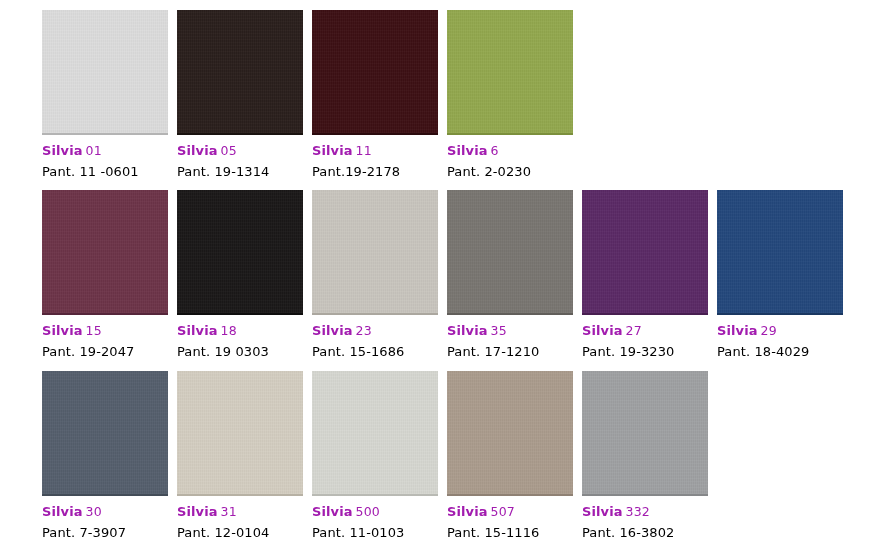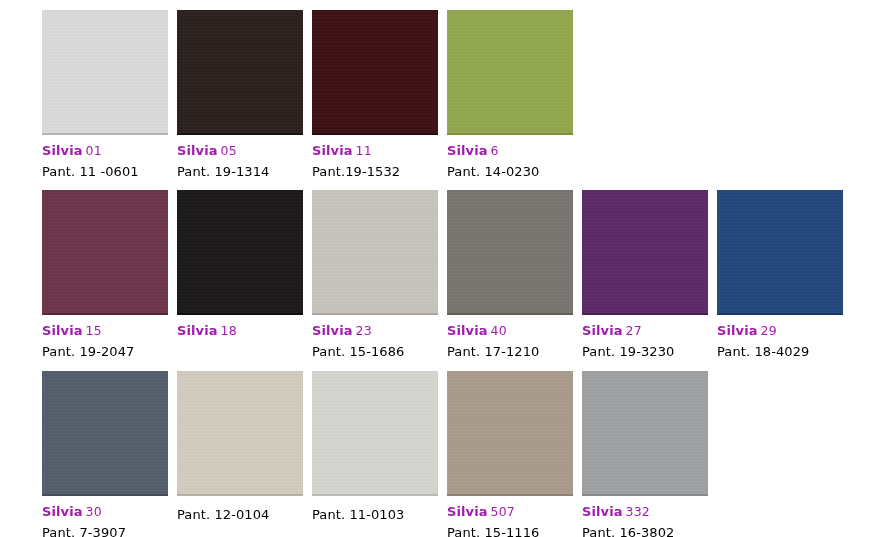--- a/index.html
+++ b/index.html
@@ -106,62 +106,63 @@
       <div class="swatch-caption">
         <div class="caption-line-1"><span class="brand">Silvia</span><span class="code">05</span></div>
         <div class="caption-line-2">Pant. 19-1314</div>
       </div>
     </div>
     <div class="swatch-cell">
       <div class="swatch-chip" style="background: rgb(61, 16, 20);"></div>
       <div class="swatch-rule" style="background: rgb(43, 10, 13);"></div>
       <div class="swatch-caption">
         <div class="caption-line-1"><span class="brand">Silvia</span><span class="code">11</span></div>
-        <div class="caption-line-2">Pant.19-1532</div>
+        <div class="caption-line-2">Pant.19-2178</div>
       </div>
     </div>
     <div class="swatch-cell">
       <div class="swatch-chip" style="background: rgb(147, 168, 78);"></div>
       <div class="swatch-rule" style="background: rgb(123, 143, 60);"></div>
       <div class="swatch-caption">
         <div class="caption-line-1"><span class="brand">Silvia</span><span class="code">6</span></div>
-        <div class="caption-line-2">Pant. 14-0230</div>
+        <div class="caption-line-2">Pant. 2-0230</div>
       </div>
     </div>
   </div>
 
   <div class="swatch-row row-2">
     <div class="swatch-cell">
       <div class="swatch-chip" style="background: rgb(109, 52, 73);"></div>
       <div class="swatch-rule" style="background: rgb(85, 37, 58);"></div>
       <div class="swatch-caption">
         <div class="caption-line-1"><span class="brand">Silvia</span><span class="code">15</span></div>
         <div class="caption-line-2">Pant. 19-2047</div>
       </div>
     </div>
     <div class="swatch-cell">
       <div class="swatch-chip" style="background: rgb(26, 24, 24);"></div>
       <div class="swatch-rule" style="background: rgb(14, 13, 13);"></div>
       <div class="swatch-caption">
         <div class="caption-line-1"><span class="brand">Silvia</span><span class="code">18</span></div>
+        <div class="caption-line-2">Pant. 19 0303</div>
       </div>
     </div>
     <div class="swatch-cell">
       <div class="swatch-chip" style="background: rgb(201, 197, 190);"></div>
       <div class="swatch-rule" style="background: rgb(171, 167, 159);"></div>
       <div class="swatch-caption">
         <div class="caption-line-1"><span class="brand">Silvia</span><span class="code">23</span></div>
         <div class="caption-line-2">Pant. 15-1686</div>
       </div>
     </div>
     <div class="swatch-cell">
       <div class="swatch-chip" style="background: rgb(121, 118, 113);"></div>
       <div class="swatch-rule" style="background: rgb(97, 94, 90);"></div>
       <div class="swatch-caption">
-        <div class="caption-line-1"><span class="brand">Silvia</span><span class="code">40</span></div>
+        <div class="caption-line-1"><span class="brand">Silvia</span><span class="code">35</span></div>
         <div class="caption-line-2">Pant. 17-1210</div>
       </div>
     </div>
     <div class="swatch-cell">
       <div class="swatch-chip" style="background: rgb(91, 42, 102);"></div>
       <div class="swatch-rule" style="background: rgb(71, 30, 80);"></div>
       <div class="swatch-caption">
         <div class="caption-line-1"><span class="brand">Silvia</span><span class="code">27</span></div>
         <div class="caption-line-2">Pant. 19-3230</div>
       </div>
@@ -182,27 +183,29 @@
       <div class="swatch-rule" style="background: rgb(67, 76, 88);"></div>
       <div class="swatch-caption">
         <div class="caption-line-1"><span class="brand">Silvia</span><span class="code">30</span></div>
         <div class="caption-line-2">Pant. 7-3907</div>
       </div>
     </div>
     <div class="swatch-cell">
       <div class="swatch-chip" style="background: rgb(212, 206, 193);"></div>
       <div class="swatch-rule" style="background: rgb(183, 177, 164);"></div>
       <div class="swatch-caption">
+        <div class="caption-line-1"><span class="brand">Silvia</span><span class="code">31</span></div>
         <div class="caption-line-2">Pant. 12-0104</div>
       </div>
     </div>
     <div class="swatch-cell">
       <div class="swatch-chip" style="background: rgb(214, 215, 209);"></div>
       <div class="swatch-rule" style="background: rgb(185, 186, 180);"></div>
       <div class="swatch-caption">
+        <div class="caption-line-1"><span class="brand">Silvia</span><span class="code">500</span></div>
         <div class="caption-line-2">Pant. 11-0103</div>
       </div>
     </div>
     <div class="swatch-cell">
       <div class="swatch-chip" style="background: rgb(171, 156, 141);"></div>
       <div class="swatch-rule" style="background: rgb(143, 129, 116);"></div>
       <div class="swatch-caption">
         <div class="caption-line-1"><span class="brand">Silvia</span><span class="code">507</span></div>
         <div class="caption-line-2">Pant. 15-1116</div>
       </div>

